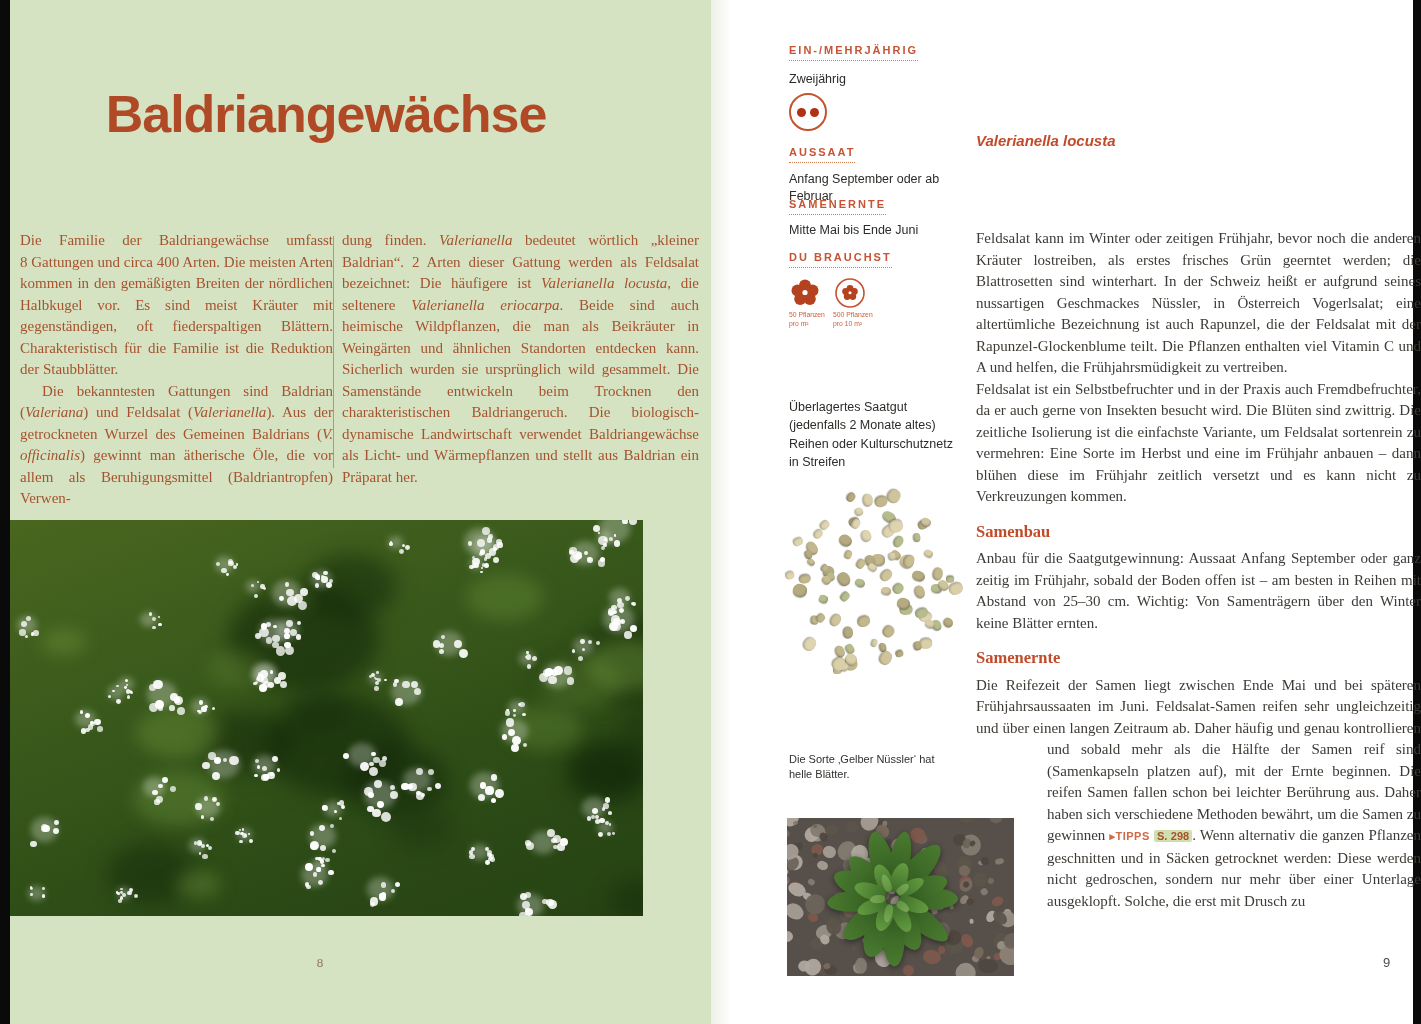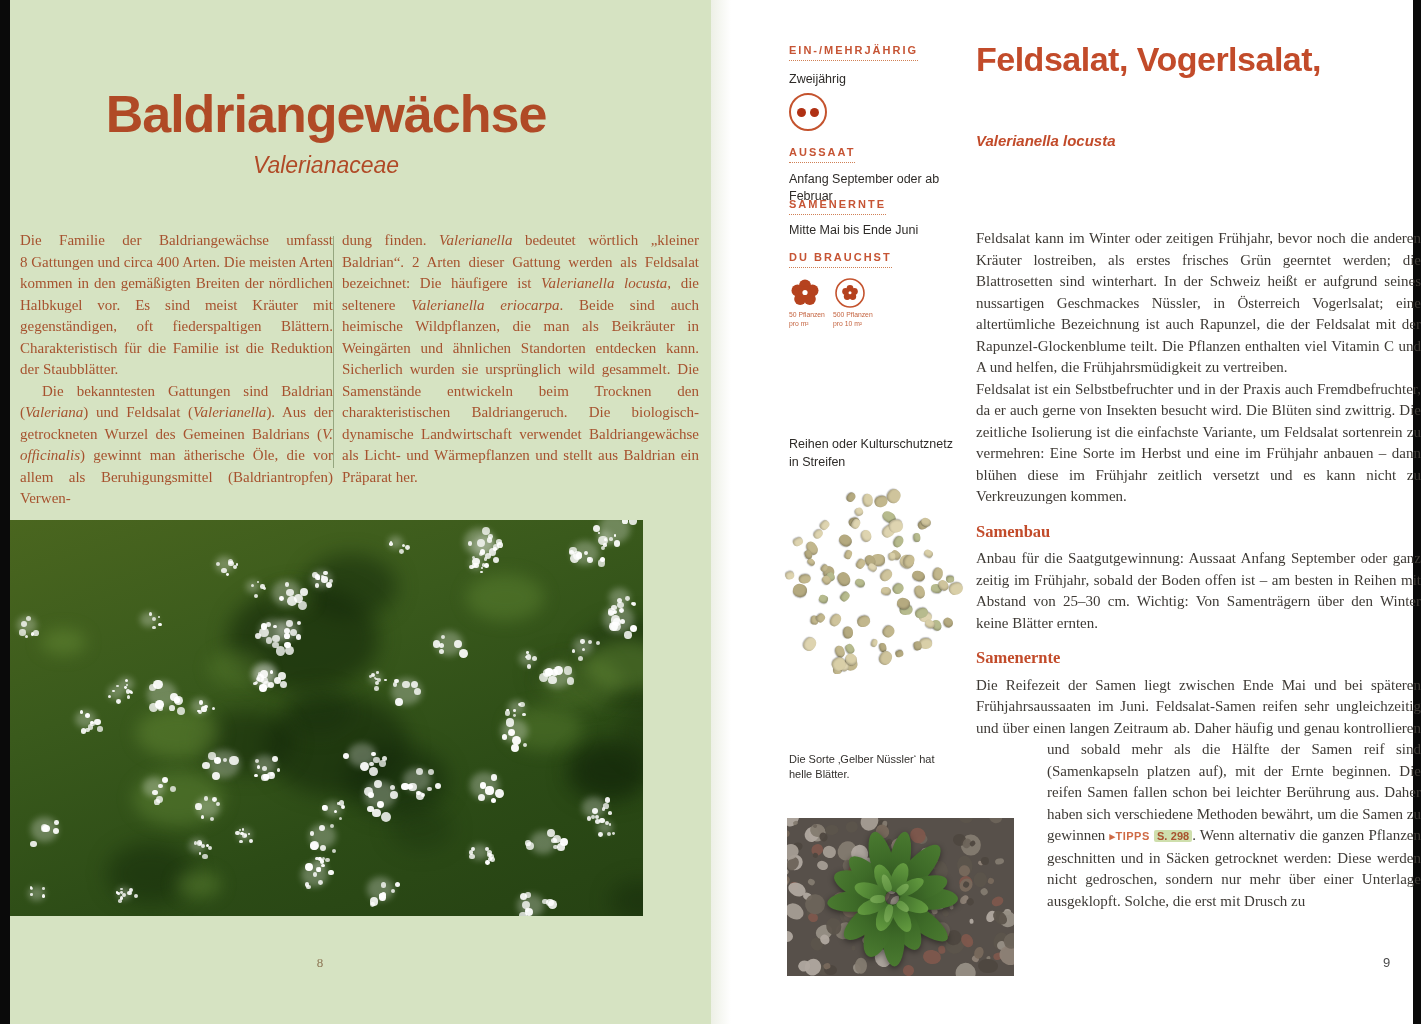--- a/index.html
+++ b/index.html
@@ -81,21 +81,20 @@
   .pebble{position:absolute;border-radius:50%;}
   .leaf{position:absolute;}
   .rosette{position:absolute;left:30px;top:18px;width:150px;height:125px;
            filter:drop-shadow(0 2px 3px rgba(0,0,0,.45));}
 </style>
 </head>
 <body>
 
 <div class="page left-page">
   <h1 class="lp-title">Baldriangewächse</h1>
-  <div class="lp-sub">Valerianaceae</div>
 
   <div class="lp-cols">
     <div class="lp-col lp-col1">
       <p>Die Familie der Baldriangewächse umfasst 8&nbsp;Gattungen und circa 400 Arten. Die meisten Arten kommen in den gemäßigten Breiten der nördlichen Halbkugel vor. Es sind meist Kräuter mit gegenständigen, oft fiederspaltigen Blättern. Charakteristisch für die Familie ist die Reduktion der Staubblätter.</p>
       <p class="indent">Die bekanntesten Gattungen sind Baldrian (<i>Valeriana</i>) und Feldsalat (<i>Valerianella</i>). Aus der getrockneten Wurzel des Gemeinen Baldrians (<i>V. officinalis</i>) gewinnt man ätherische Öle, die vor allem als Beruhigungsmittel (Baldriantropfen) Verwen-</p>
     </div>
     <div class="lp-divider"></div>
     <div class="lp-col lp-col2">
       <p>dung finden. <i>Valerianella</i> bedeutet wörtlich „kleiner Baldrian“. 2 Arten dieser Gattung werden als Feldsalat bezeichnet: Die häufigere ist <i>Valerianella locusta</i>, die seltenere <i>Valerianella eriocarpa</i>. Beide sind auch heimische Wildpflanzen, die man als Beikräuter in Weingärten und ähnlichen Standorten entdecken kann. Sicherlich wurden sie ursprünglich wild gesammelt. Die Samenstände entwickeln beim Trocknen den charakteristischen Baldriangeruch. Die biologisch-dynamische Landwirtschaft verwendet Baldriangewächse als Licht- und Wärmepflanzen und stellt aus Baldrian ein Präparat her.</p>
     </div>
@@ -647,20 +646,24 @@
       <div class="ficolab fl1">
         <span class="line">50 Pflanzen</span>
         <span class="line">pro m²</span>
       </div>
       <div class="ficolab fl2">
         <span class="line">500 Pflanzen</span>
         <span class="line">pro 10 m²</span>
       </div>
     </div>
 
+    <div class="sb-item nd2 sb-need">
+      <span class="line">Überlagertes Saatgut</span>
+      <span class="line">(jedenfalls 2 Monate altes)</span>
+    </div>
     <div class="sb-item nd3 sb-need">
       <span class="line">Reihen oder Kulturschutznetz</span>
       <span class="line">in Streifen</span>
     </div>
 
     <div class="sb-seeds">
         <div class="seed" style="left: 87.0765px; top: 158.057px; width: 8.2162px; height: 6.3463px; background: rgb(217, 207, 168); transform: rotate(106.981deg);"></div>
         <div class="seed" style="left: 15.872px; top: 92.3729px; width: 11.6742px; height: 9.38878px; background: rgb(194, 183, 141); transform: rotate(171.956deg);"></div>
         <div class="seed" style="left: 59.4913px; top: 145.609px; width: 12.48px; height: 9.62931px; background: rgb(181, 170, 128); transform: rotate(88.9342deg);"></div>
         <div class="seed" style="left: 128.983px; top: 89.2846px; width: 12.9074px; height: 10.4438px; background: rgb(181, 170, 128); transform: rotate(19.3832deg);"></div>
@@ -923,21 +926,21 @@
           <div class="leaf" style="left: 75px; top: 62px; width: 18.1856px; height: 8px; margin-top: -4px; transform-origin: 0px 50%; transform: rotate(103.014deg) translateX(7px); background: linear-gradient(90deg, rgb(94, 146, 64), rgb(120, 168, 85)); border-radius: 45% 70% 70% 45% / 50% 65% 65% 50%;"></div>
           <div class="leaf" style="left: 75px; top: 62px; width: 14.9435px; height: 8px; margin-top: -4px; transform-origin: 0px 50%; transform: rotate(175.439deg) translateX(7px); background: linear-gradient(90deg, rgb(94, 146, 64), rgb(120, 168, 85)); border-radius: 45% 70% 70% 45% / 50% 65% 65% 50%;"></div>
           <div class="leaf" style="left: 75px; top: 62px; width: 18.0741px; height: 8px; margin-top: -4px; transform-origin: 0px 50%; transform: rotate(249.72deg) translateX(7px); background: linear-gradient(90deg, rgb(94, 146, 64), rgb(120, 168, 85)); border-radius: 45% 70% 70% 45% / 50% 65% 65% 50%;"></div>
           <div class="leaf" style="left: 75px; top: 62px; width: 14.0401px; height: 8px; margin-top: -4px; transform-origin: 0px 50%; transform: rotate(320.874deg) translateX(7px); background: linear-gradient(90deg, rgb(94, 146, 64), rgb(120, 168, 85)); border-radius: 45% 70% 70% 45% / 50% 65% 65% 50%;"></div>
         </div>
       </div>
   </div>
 
   <div class="main-col">
     <h2 class="rp-title">
-      <span>Feldsalat, Vogerlsalat,</span><br>
+      <br>
     </h2>
     <div class="rp-sub">Valerianella locusta</div>
 
     <div class="rp-body">
       <p>Feldsalat kann im Winter oder zeitigen Frühjahr, bevor noch die anderen Kräuter lostreiben, als erstes frisches Grün geerntet werden; die Blattrosetten sind winterhart. In der Schweiz heißt er aufgrund seines nussartigen Geschmackes Nüssler, in Österreich Vogerlsalat; eine altertümliche Bezeichnung ist auch Rapunzel, die der Feldsalat mit der Rapunzel-Glockenblume teilt. Die Pflanzen enthalten viel Vitamin C und A und helfen, die Frühjahrsmüdigkeit zu vertreiben.</p>
 
       <p>Feldsalat ist ein Selbstbefruchter und in der Praxis auch Fremdbefruchter, da er auch gerne von Insekten besucht wird. Die Blüten sind zwittrig. Die zeitliche Isolierung ist die einfachste Variante, um Feldsalat sortenrein zu vermehren: Eine Sorte im Herbst und eine im Frühjahr anbauen – dann blühen diese im Frühjahr zeitlich versetzt und es kann nicht zu Verkreuzungen kommen.</p>
 
       <h3 class="sect-heading">Samenbau</h3>
       <p>Anbau für die Saatgutgewinnung: Aussaat Anfang September oder ganz zeitig im Frühjahr, sobald der Boden offen ist – am besten in Reihen mit Abstand von 25–30 cm. Wichtig: Von Samenträgern über den Winter keine Blätter ernten.</p>

